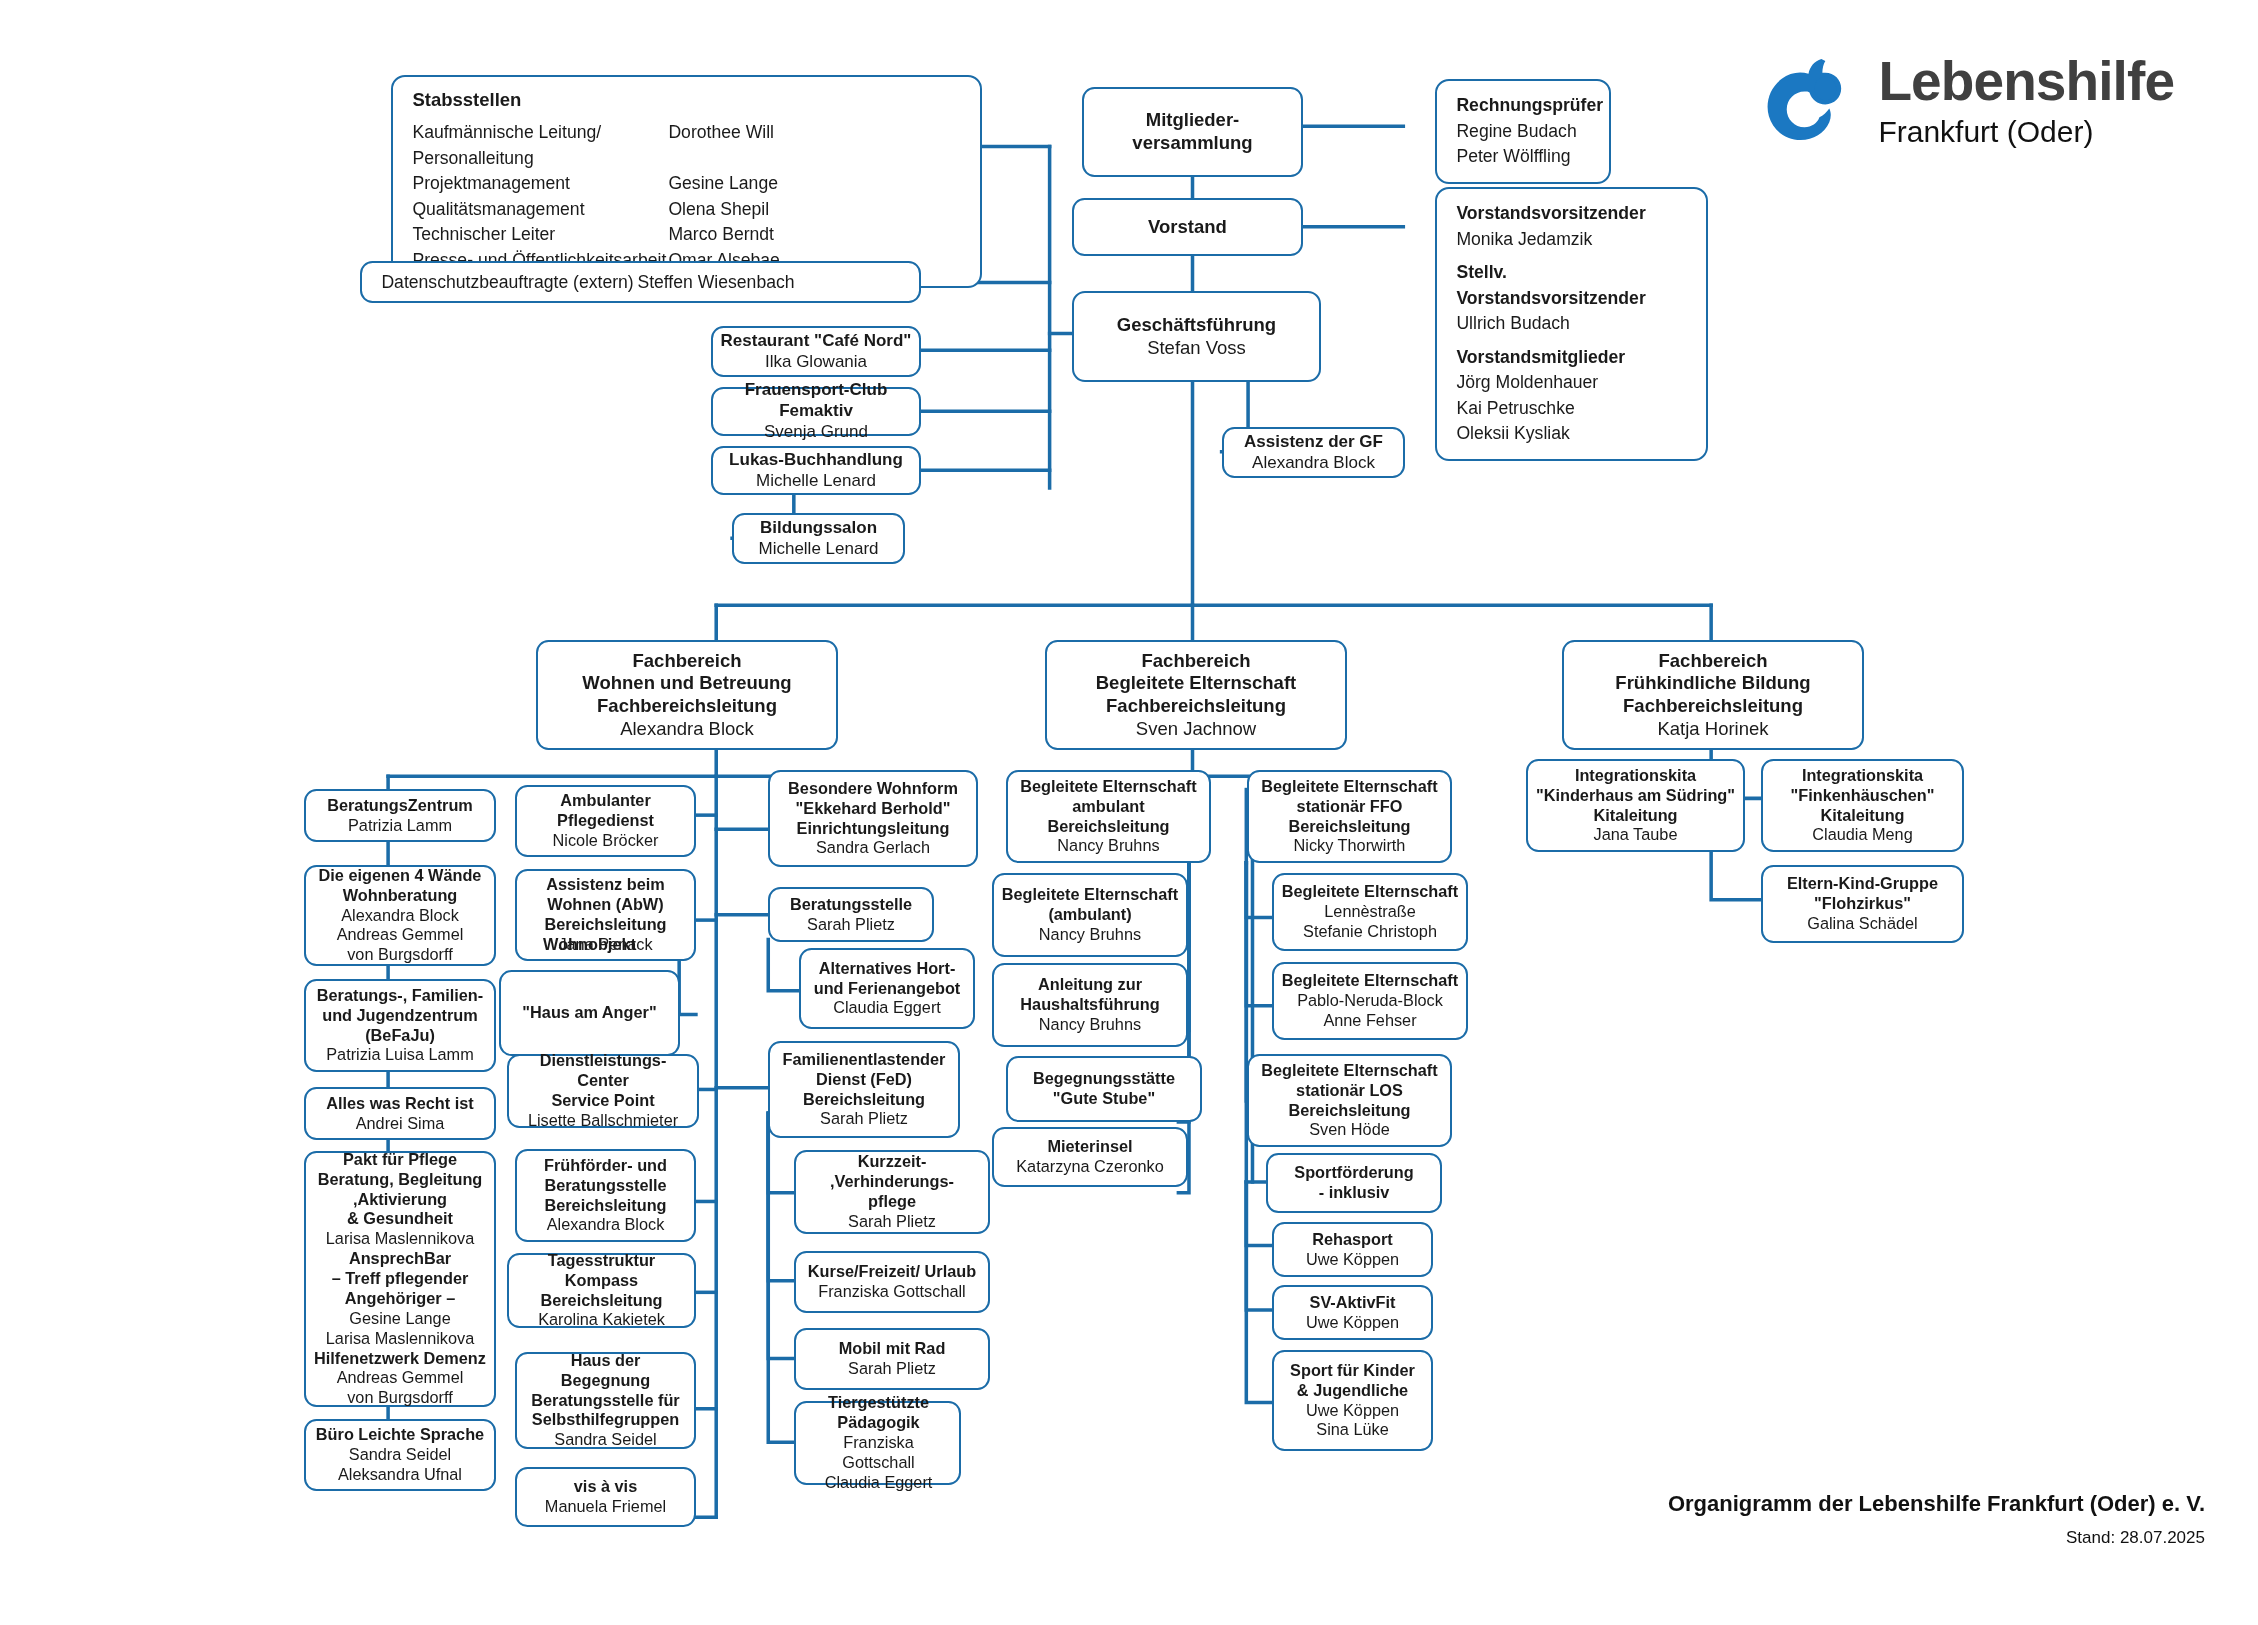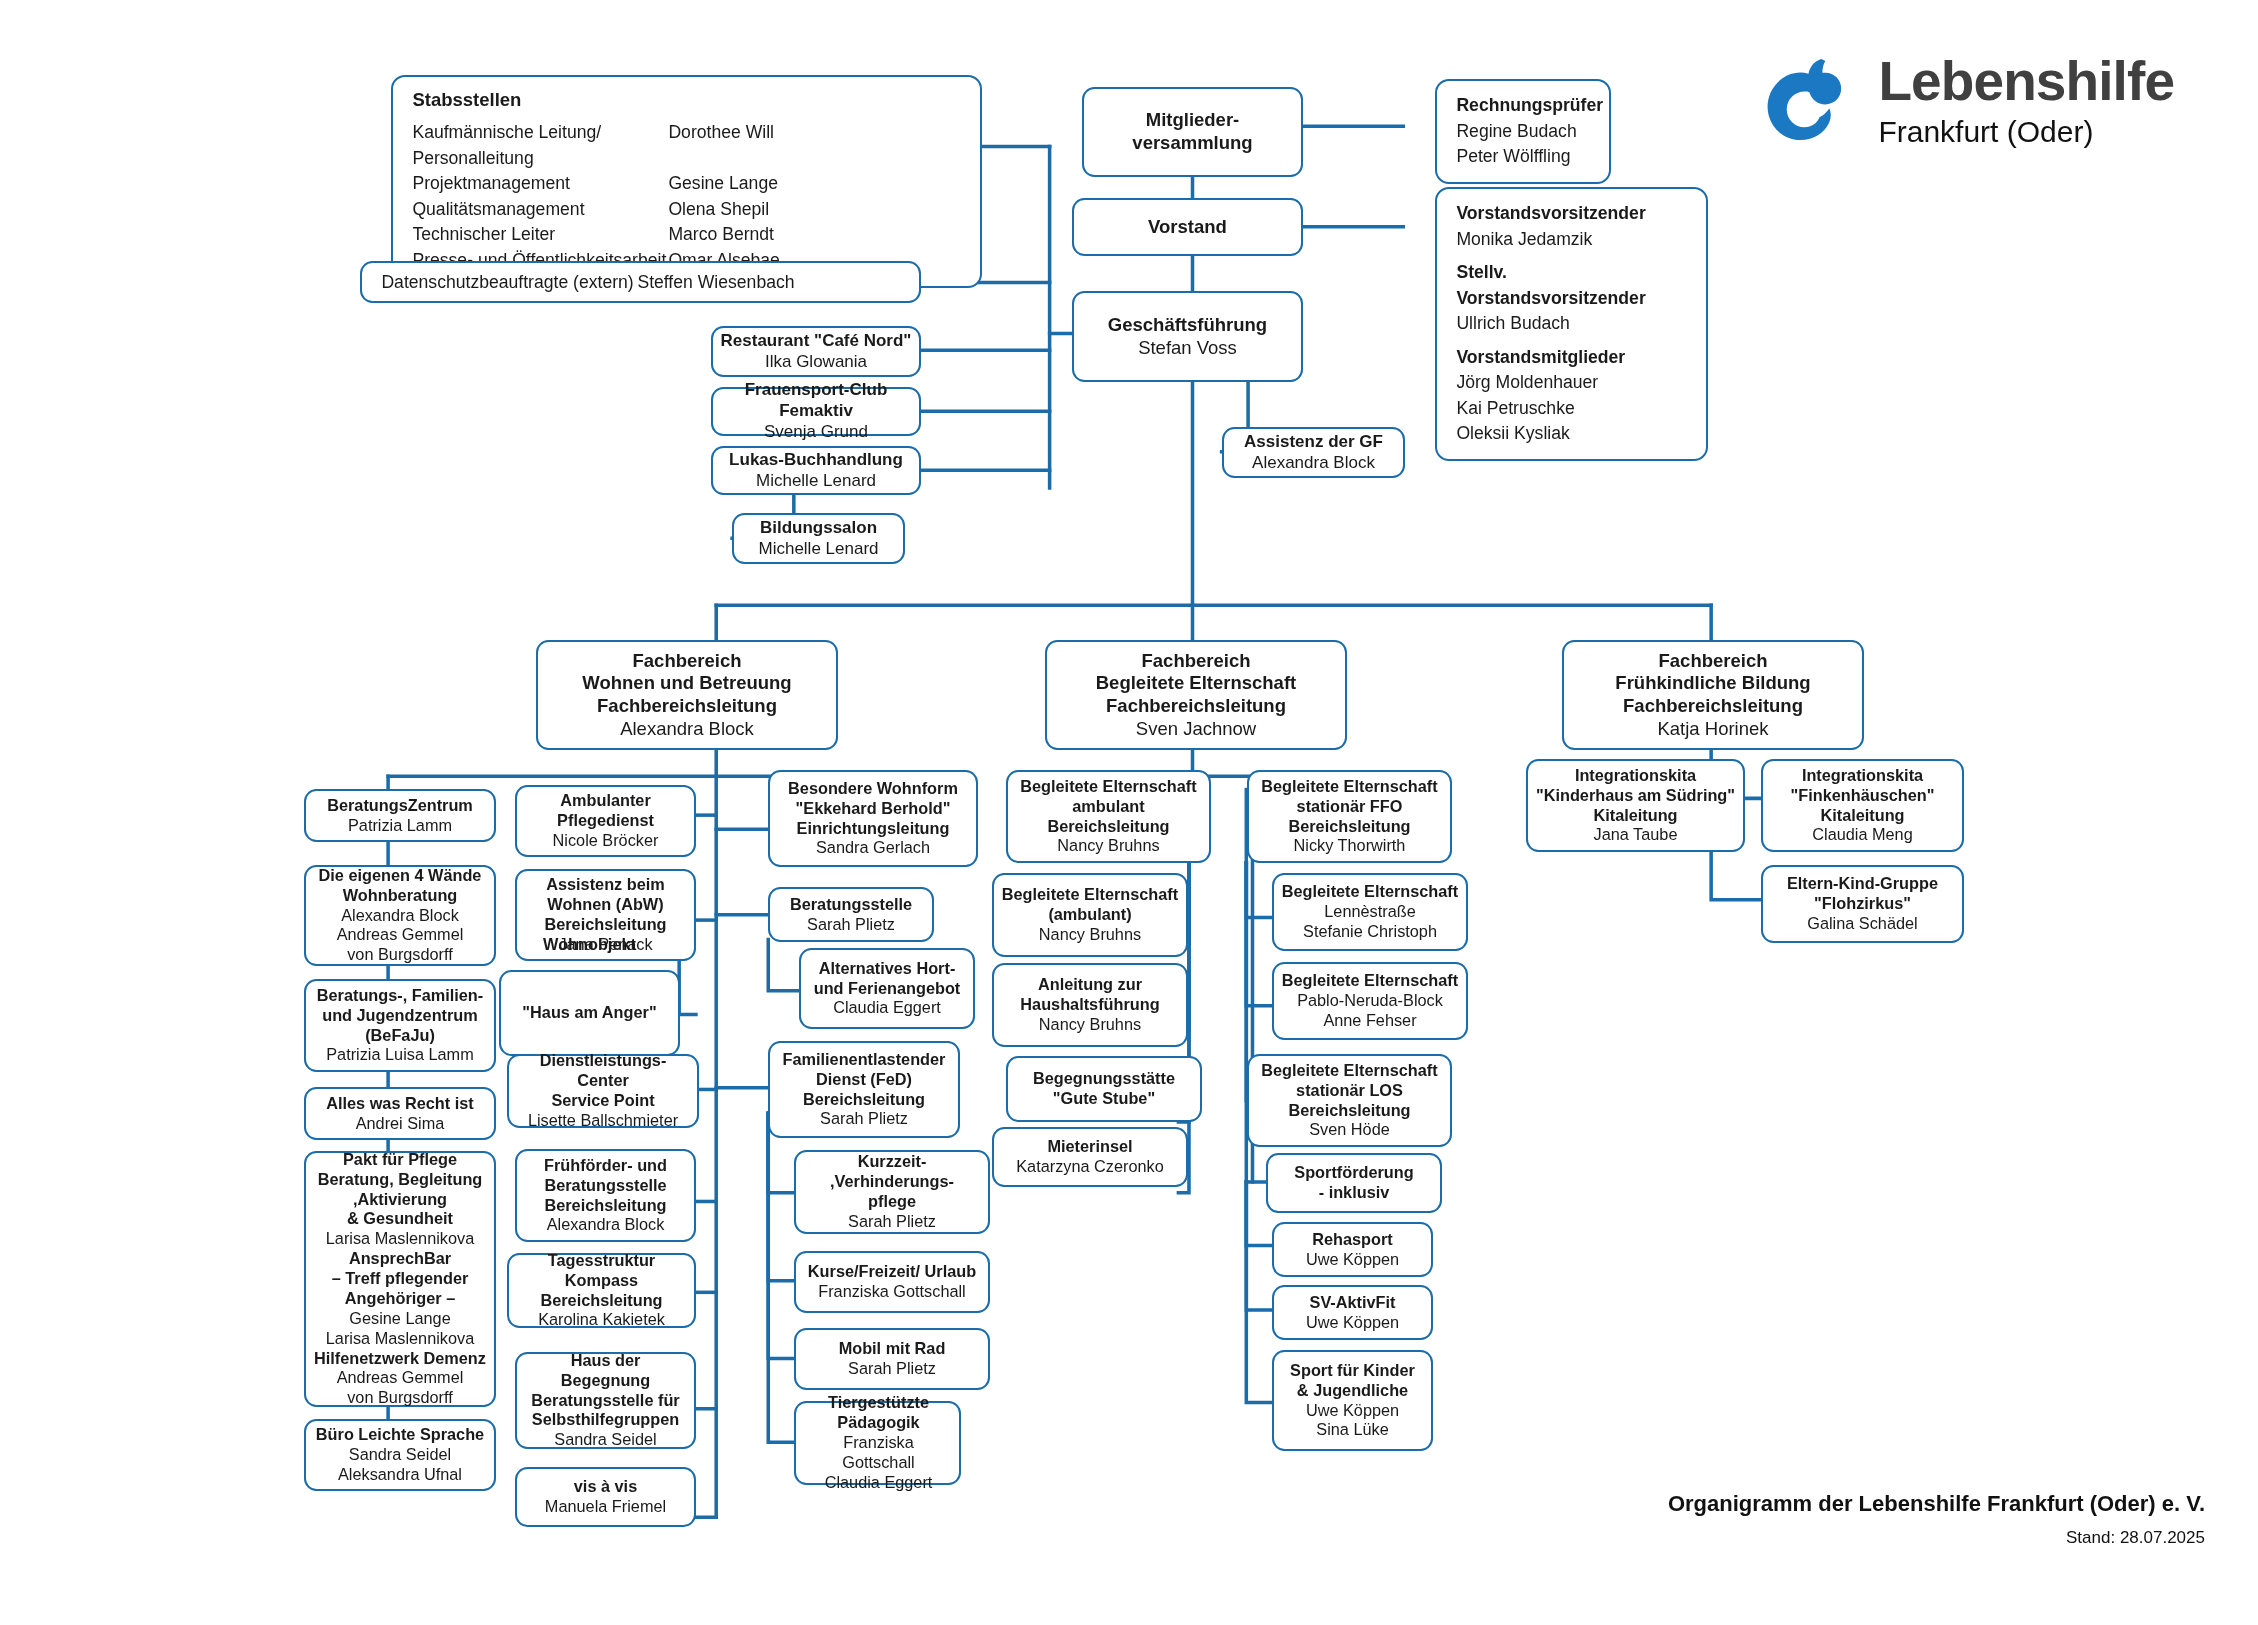--- a/index.html
+++ b/index.html
@@ -222,21 +222,21 @@
 
   <div class="node f21" style="left:1082px;top:87px;width:221px;height:90px;">
     <div class="t">Mitglieder-</div>
     <div class="t">versammlung</div>
   </div>
 
   <div class="node f21" style="left:1072px;top:198px;width:231px;height:58px;">
     <div class="t">Vorstand</div>
   </div>
 
-  <div class="node f21" style="left:1072px;top:291px;width:231px;height:91px;">
+  <div class="node f21" style="left:1072px;top:291px;width:249px;height:91px;border-radius:13px;">
     <div class="t">Geschäftsführung</div>
     <div class="s">Stefan Voss</div>
   </div>
 
   <div class="node f19" style="left:1222px;top:427px;width:183px;height:51px;">
     <div class="t">Assistenz der GF</div>
     <div class="s">Alexandra Block</div>
   </div>
 
   <div class="listnode" style="left:1404px;top:79px;width:176px;">

